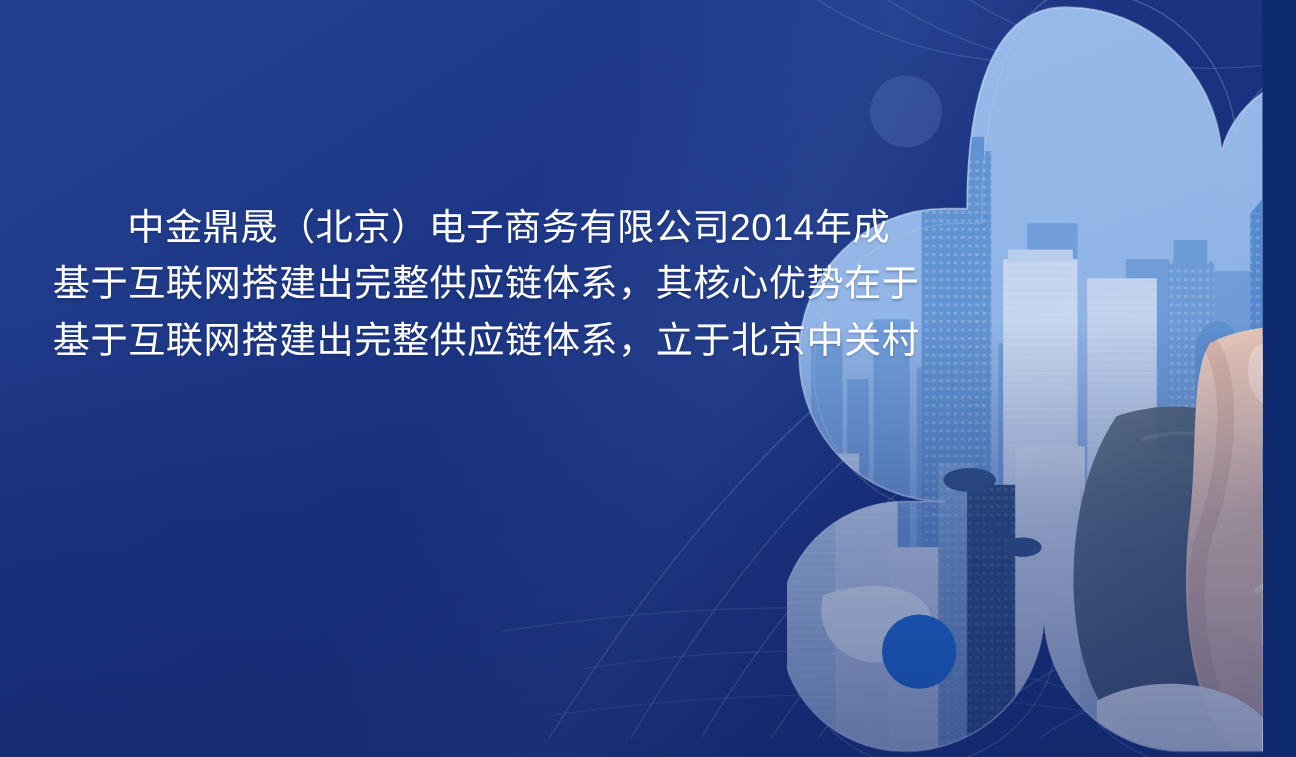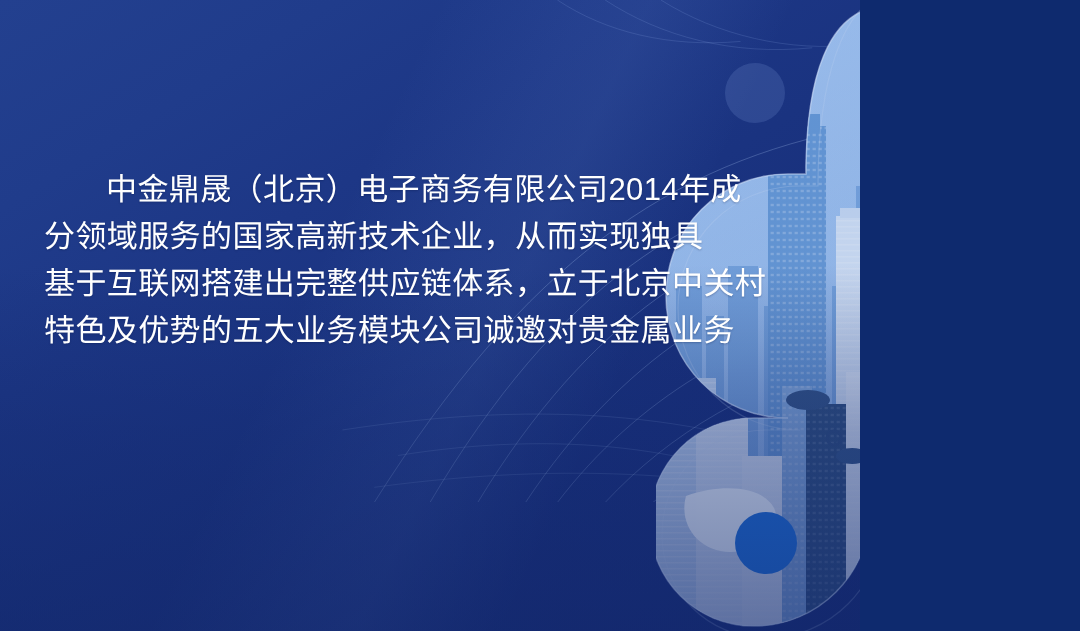--- a/index.html
+++ b/index.html
@@ -3,21 +3,21 @@
 <meta charset="utf-8">
 <title>Company Introduction Banner</title>
 <style>
   html, body {
     margin: 0;
     padding: 0;
     background: #0e2a6e;
   }
   #stage {
     position: relative;
-    width: 860px;
+    width: 1052px;
     height: 631px;
     overflow: hidden;
     font-family: "Liberation Sans", "DejaVu Sans", sans-serif;
     background: #17337f;
   }
 
   
   .bg-base {
     position: absolute;
     inset: 0;
@@ -400,18 +400,17 @@
         C 162 108 182 6 244 6
         Z" fill="none" stroke="rgba(190,208,240,0.26)" stroke-width="1.2"></path>
     </svg>
   </div>
 
   <div class="deco-circle circle-bright"></div>
   <div class="bg-bottom-dark"></div>
 
   <div class="copy-block">
     <div class="copy-line indented">中金鼎晟（北京）电子商务有限公司2014年成</div>
-    <div class="copy-line">分领域服务的国家高新技术企业，从而实现独具</div>
+    <div class="copy-line">基于互联网搭建出完整供应链体系，其核心优势在于</div>
     <div class="copy-line">基于互联网搭建出完整供应链体系，立于北京中关村</div>
-    <div class="copy-line">特色及优势的五大业务模块公司诚邀对贵金属业务</div>
   </div>
 
 </div>
 
 </body></html>

